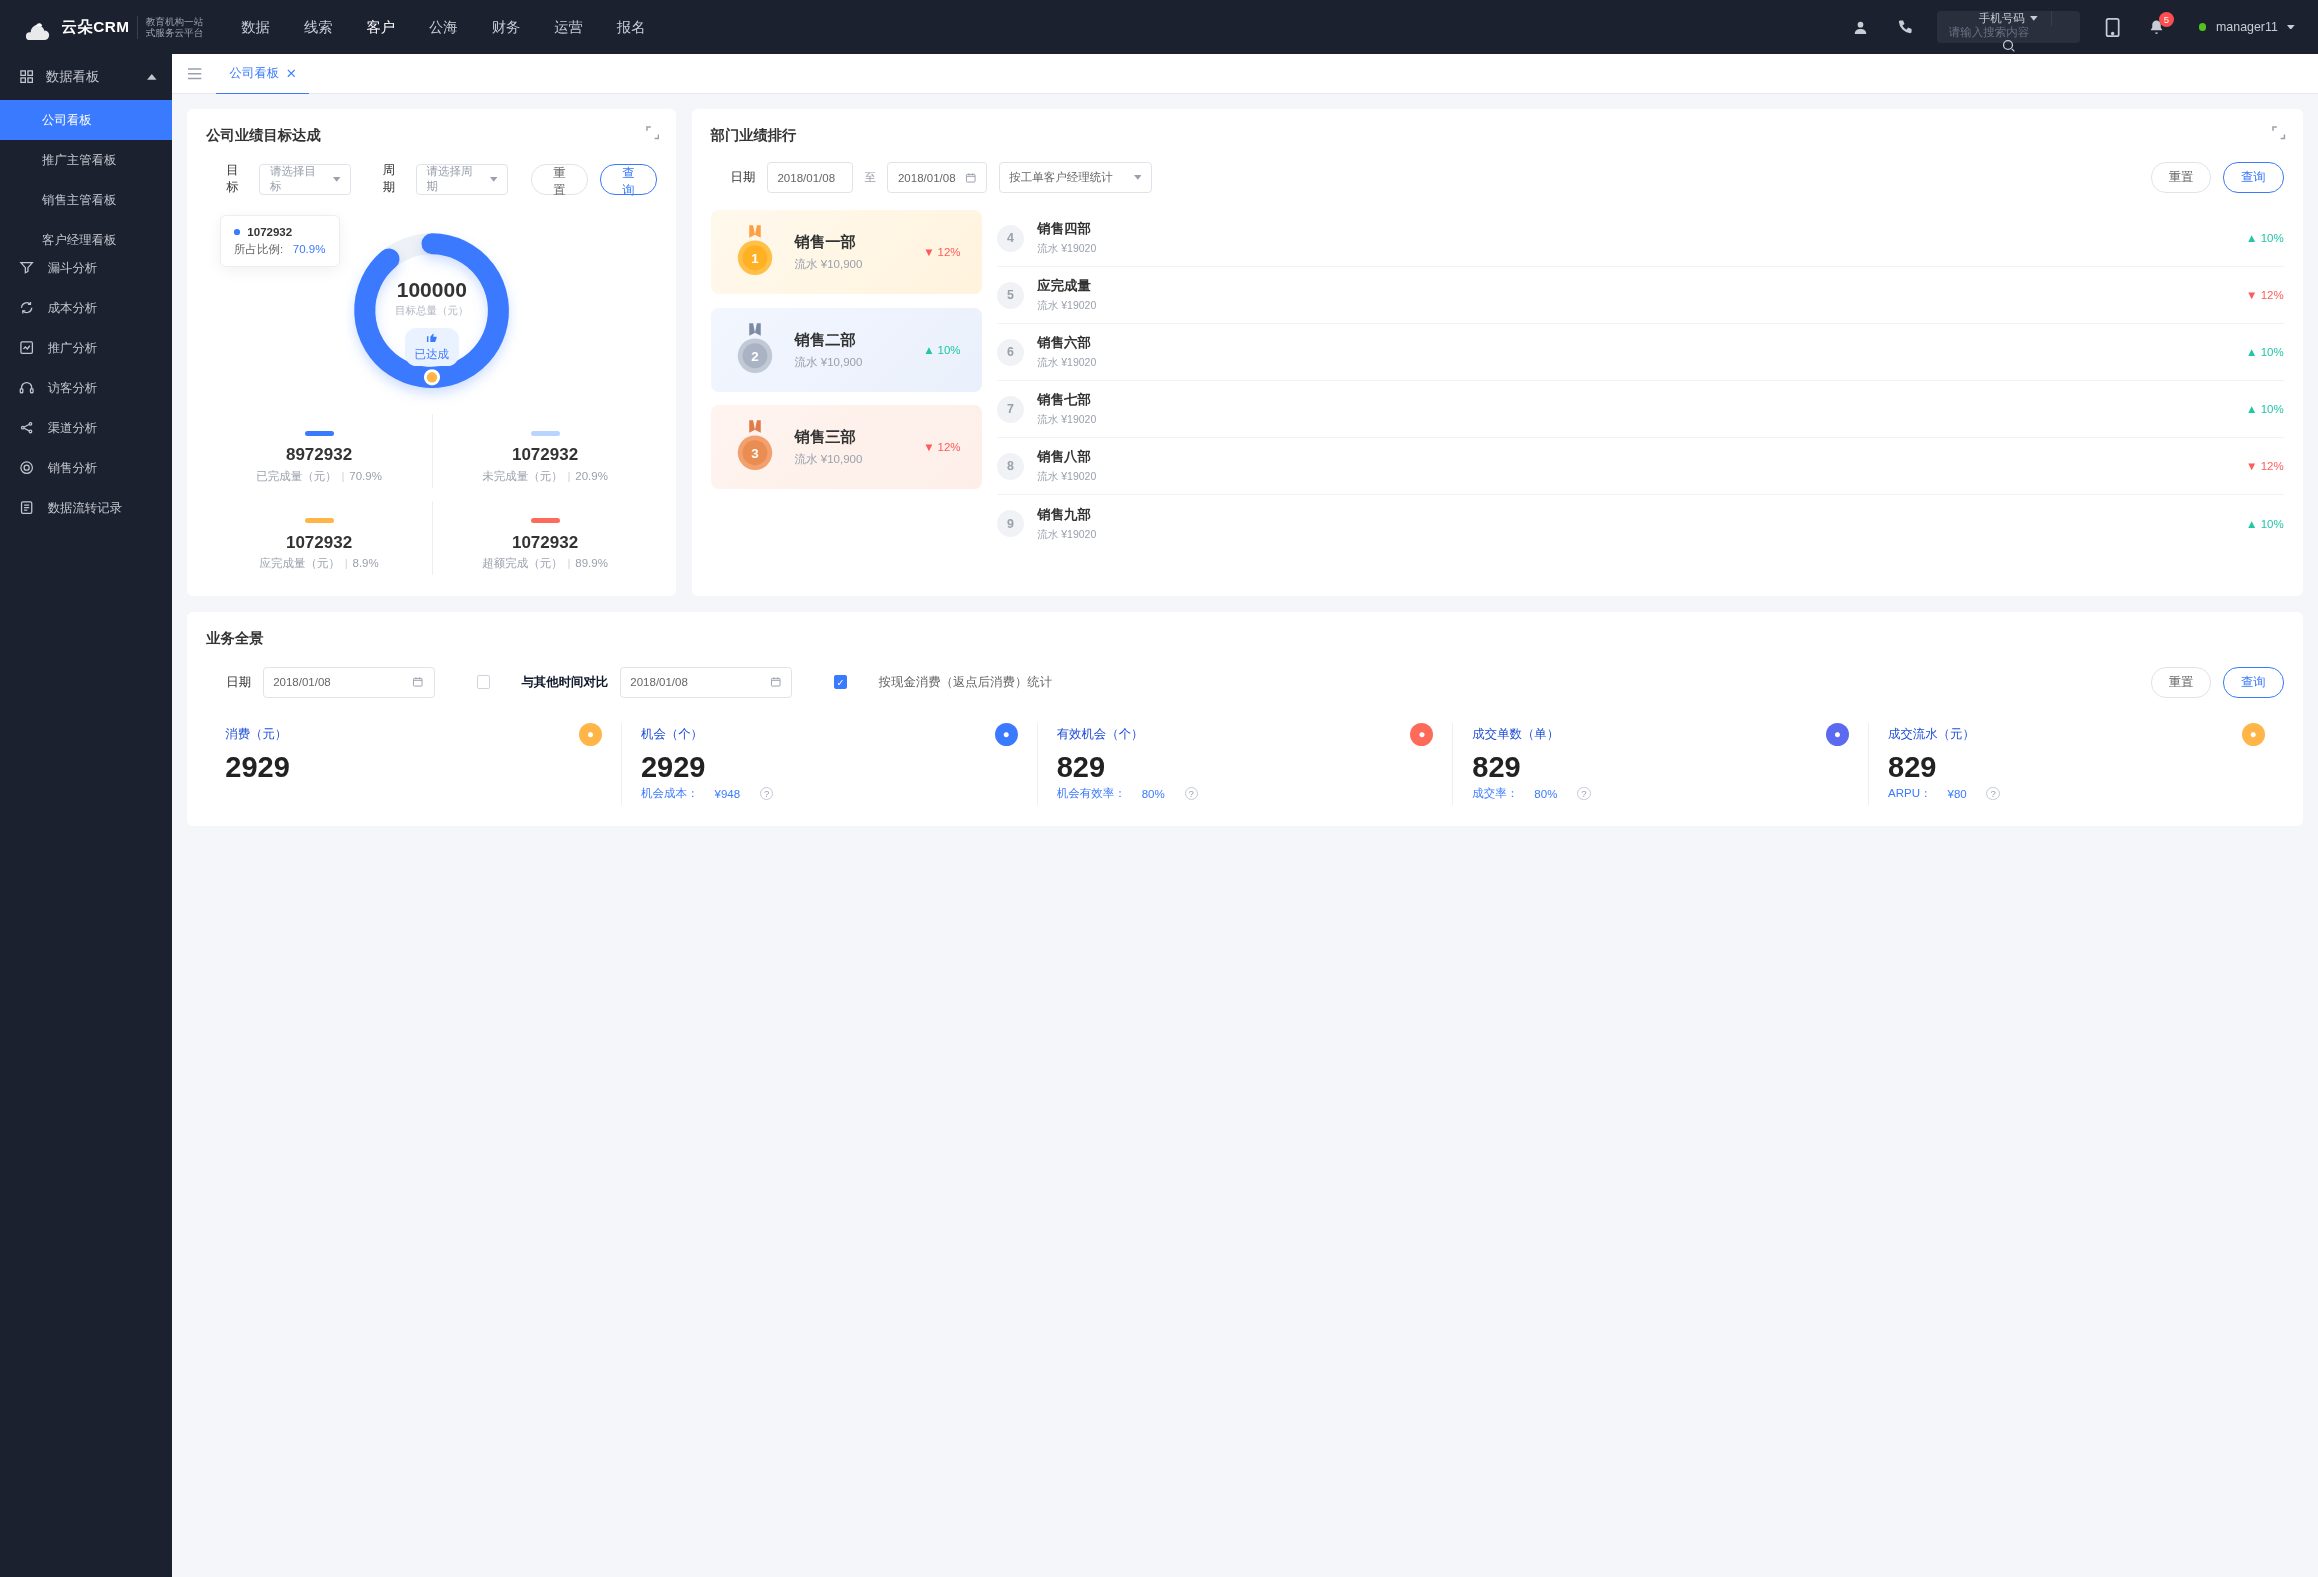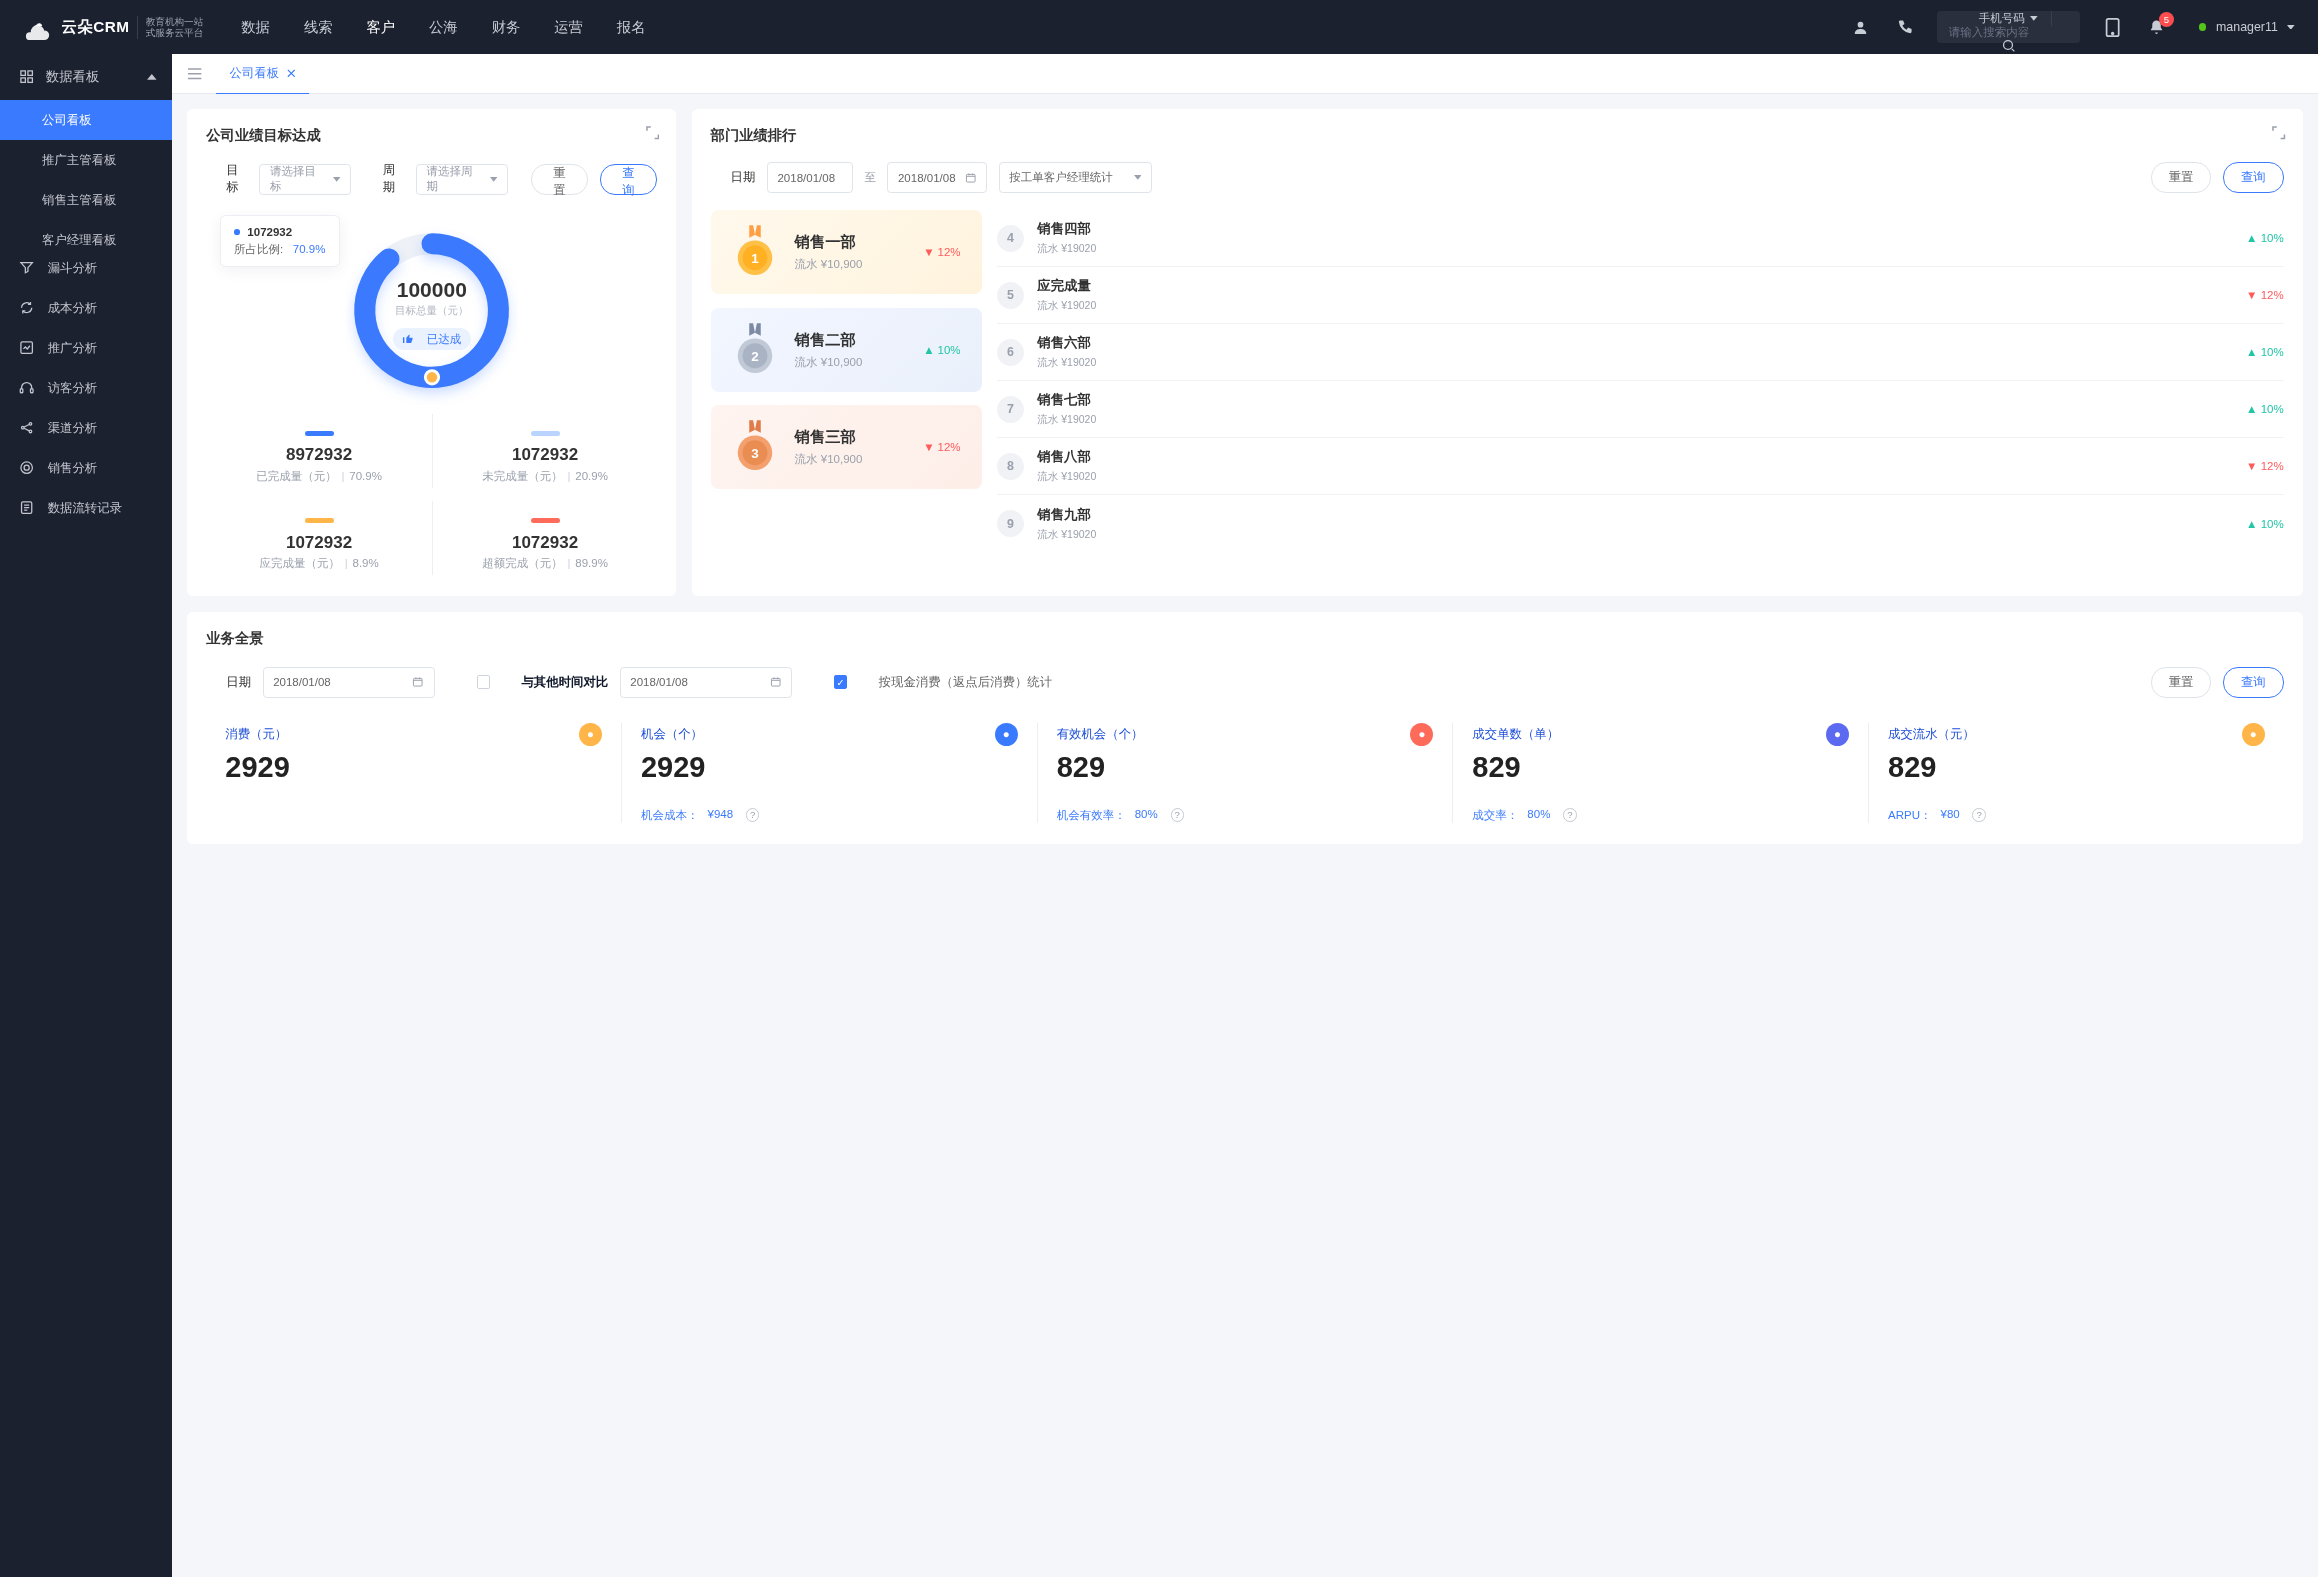--- a/index.html
+++ b/index.html
@@ -58,21 +58,21 @@
 .donut-wrap { display:flex; flex-direction:column; align-items:center; margin-top:19px; position:relative; }
 .tooltip { position:absolute; left:13.4px; top:0; background:#fff; border:1px solid #eceef3; border-radius:5.7px; padding:9.6px 13.4px; box-shadow:0 3.8px 15.3px rgba(0,0,0,.06); font-size:11.5px; color:#666; }
 .tooltip .tt-row{ display:flex; align-items:center; gap:5.7px; }
 .tt-dot{ width:5.7px; height:5.7px; border-radius:50%; background:#3a7afe; }
 .tt-val{ color:#333; font-weight:600; margin-left:1.9px; }
 .tt-pct{ color:#3a7afe; margin-left:3.8px; }
 
 .donut-center { position:absolute; top:63px; display:flex; flex-direction:column; align-items:center; }
 .donut-center .big{ font-size:21px; font-weight:700; color:#333; }
 .donut-center .sub{ font-size:10.5px; color:#aeb3bf; margin-top:1.9px; }
-.donut-center .chip{ margin-top:9.6px; display:flex; align-items:center; gap:13px; background:#eaf1ff; color:#3a7afe; font-size:11.5px; padding:3.8px 9.6px; border-radius:11.5px; }
+.donut-center .chip{ margin-top:9.6px; display:flex; align-items:center; gap:4px; background:#eaf1ff; color:#3a7afe; font-size:11.5px; padding:3.8px 9.6px; border-radius:11.5px;flex-direction:column; }
 
 .metric-grid { display:grid; grid-template-columns:1fr 1fr; }
 .metric-cell { padding:17px 0 3.8px; text-align:center; position:relative; }
 .metric-cell + .metric-cell { border-left:1px solid #eceef3; }
 .metric-bar { width:29px; height:4.8px; border-radius:2.9px; margin:0 auto 9.6px; }
 .metric-val { font-size:17px; font-weight:700; color:#333; }
 .metric-lbl { font-size:11.5px; color:#9aa0ac; margin-top:3.8px; }
 .metric-lbl .div{ color:#cfd3dc; margin:0 4.8px; }
 
 
@@ -98,21 +98,21 @@
 
 
 .card.full { grid-column: 1 / -1; }
 .kpi-row { display:flex; margin-top:25px; }
 .kpi { flex:1; padding:0 19px; position:relative; }
 .kpi + .kpi { border-left:1px solid #eceef3; }
 .kpi-top { display:flex; align-items:center; justify-content:space-between; }
 .kpi-lbl { font-size:12.4px; color:#1d4ed8; }
 .kpi-icon { width:23px; height:23px; border-radius:50%; display:flex; align-items:center; justify-content:center; font-size:11.5px; color:#fff; }
 .kpi-val { font-size:29px; font-weight:700; color:#222; margin-top:5.7px; }
-.kpi-foot { font-size:11.5px; color:#3a7afe; margin-top:24px; display:flex; gap:9px; }
+.kpi-foot { font-size:11.5px; color:#3a7afe; margin-top:2px; display:flex; align-items:center; gap:16px; }
 .kpi-foot .num{ color:#3a7afe; }
 .kpi-foot .q  { width:13.4px; height:13.4px; border:1px solid #c5cad4; border-radius:50%; font-size:9.6px; color:#9aa0ac; display:flex; align-items:center; justify-content:center; margin-left:3.8px; }
 
 .range-to { font-size:11.5px; color:#9aa0ac; }
 .checkbox { width:13.4px; height:13.4px; border:1px solid #cfd3dc; border-radius:1.9px; display:inline-flex; align-items:center; justify-content:center; cursor:pointer; }
 .checkbox.checked{ background:#3a7afe; border-color:#3a7afe; color:#fff; font-size:9.6px; }
 
 svg { display:block; }
 </style>
 </head>

